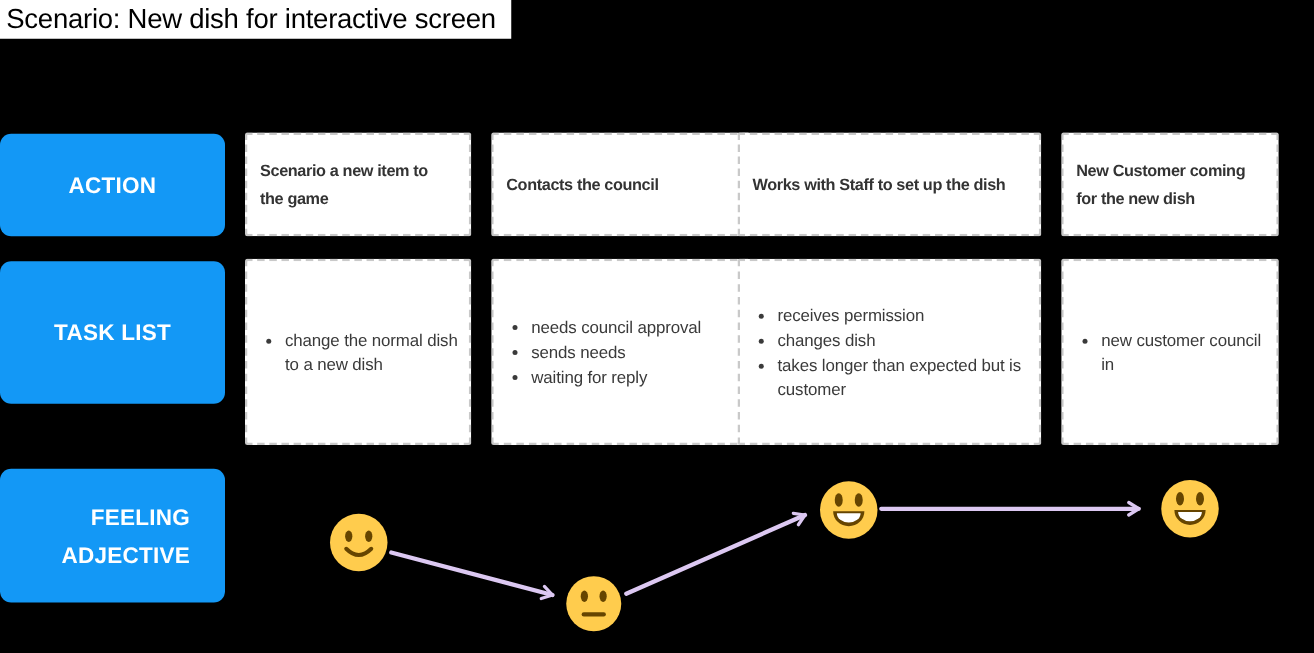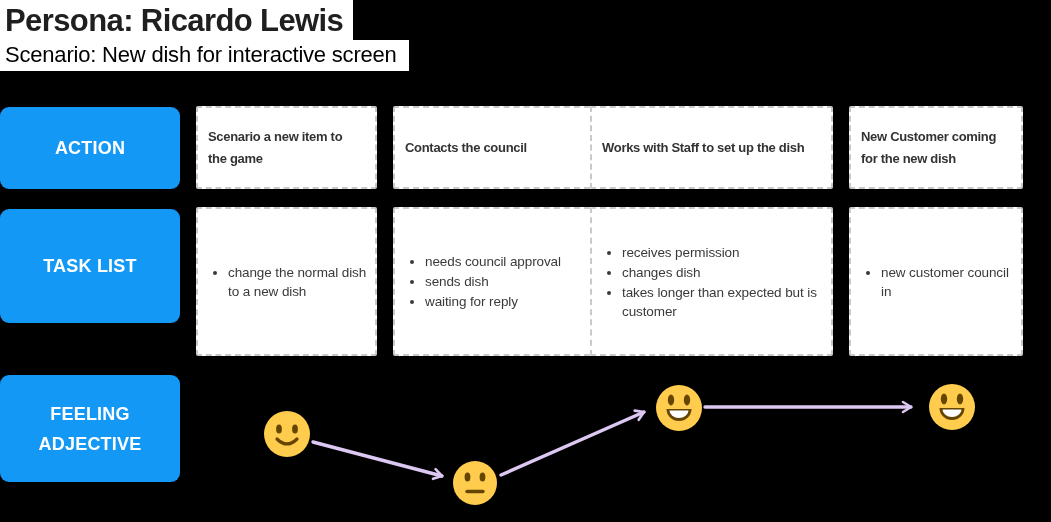--- a/index.html
+++ b/index.html
@@ -19,21 +19,21 @@
     display:table;background:#fff;color:#000000;
     font-size:22px;font-weight:500;letter-spacing:-0.2px;
     line-height:25px;padding:2px 12px 4px 5px;white-space:nowrap;
   }
   
   .row-label{
     position:absolute;left:0;width:180px;box-sizing:border-box;
     background:#1398F6;border-radius:9px;color:#fff;
     font-weight:700;font-size:18px;letter-spacing:0.2px;
     display:flex;align-items:center;justify-content:center;
-    text-align:center;line-height:30px;padding:0 28px;
+    text-align:right;line-height:30px;padding:0 28px;
   }
   #label-action{top:107px;height:82px}
   #label-task{top:209px;height:114px}
   #label-feeling{top:375px;height:107px}
   
   .card{
     position:absolute;background:#fff;box-sizing:border-box;
     border:2px dashed #c9c9c9;border-radius:2px;
     display:flex;align-items:center;color:#333;
   }
@@ -53,21 +53,20 @@
   .c3{left:590px;width:243px}
   .c4{left:849px;width:174px}
   .one-line{white-space:nowrap}
   
   #feeling-canvas{position:absolute;left:180px;top:365px}
 </style>
 </head>
 <body>
 
 <div class="title-wrap">
-  <div class="title">Persona: Ricardo Lewis</div>
   <div class="subtitle">Scenario: New dish for interactive screen</div>
 </div>
 
 <div class="row-label" id="label-action">ACTION</div>
 <div class="row-label" id="label-task">TASK LIST</div>
 <div class="row-label" id="label-feeling">FEELING ADJECTIVE</div>
 
 <div class="card action-card c1">
   <span>Scenario a new item to the game</span>
 </div>
@@ -82,21 +81,21 @@
 </div>
 
 <div class="card task-card c1">
   <ul>
       <li>change the normal dish to a new dish</li>
     </ul>
 </div>
 <div class="card task-card c2">
   <ul>
       <li>needs council approval</li>
-      <li>sends dish</li>
+      <li>sends needs</li>
       <li>waiting for reply</li>
     </ul>
 </div>
 <div class="card task-card c3">
   <ul>
       <li>receives permission</li>
       <li>changes dish</li>
       <li>takes longer than expected but is customer</li>
     </ul>
 </div>

